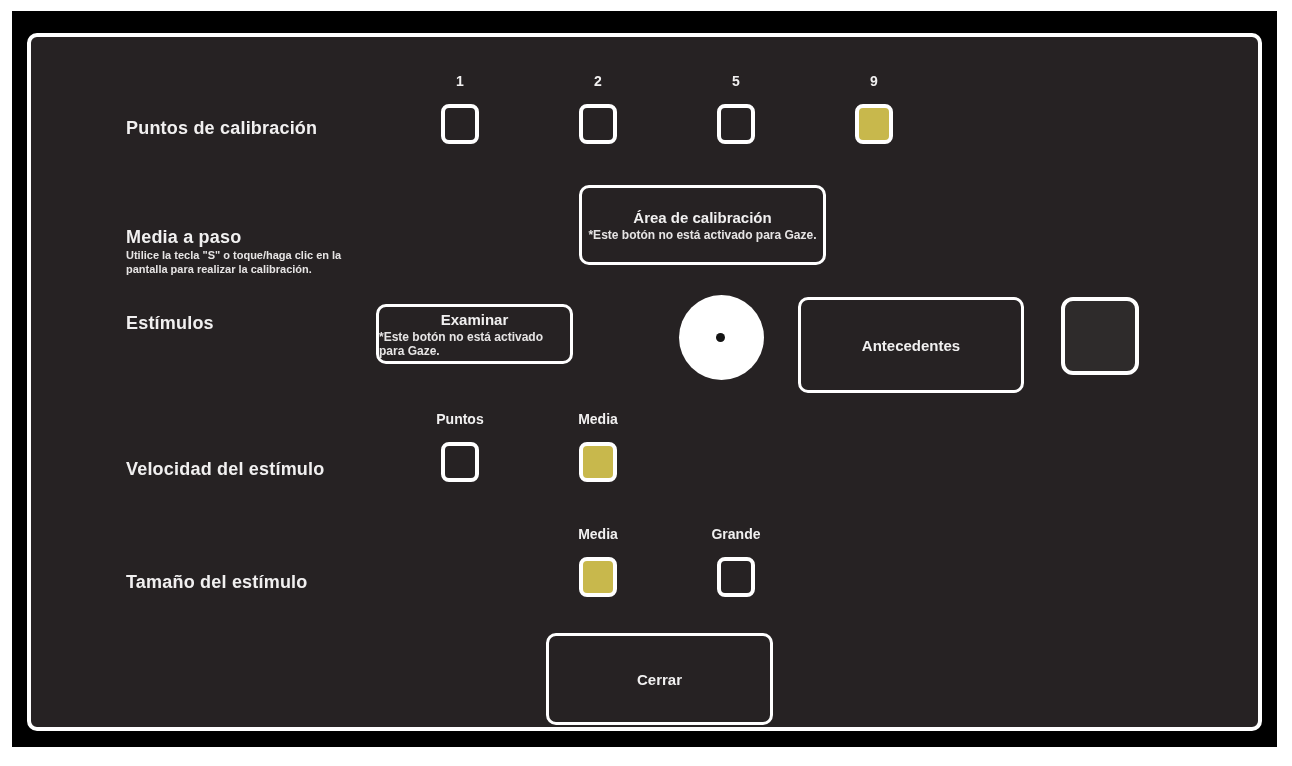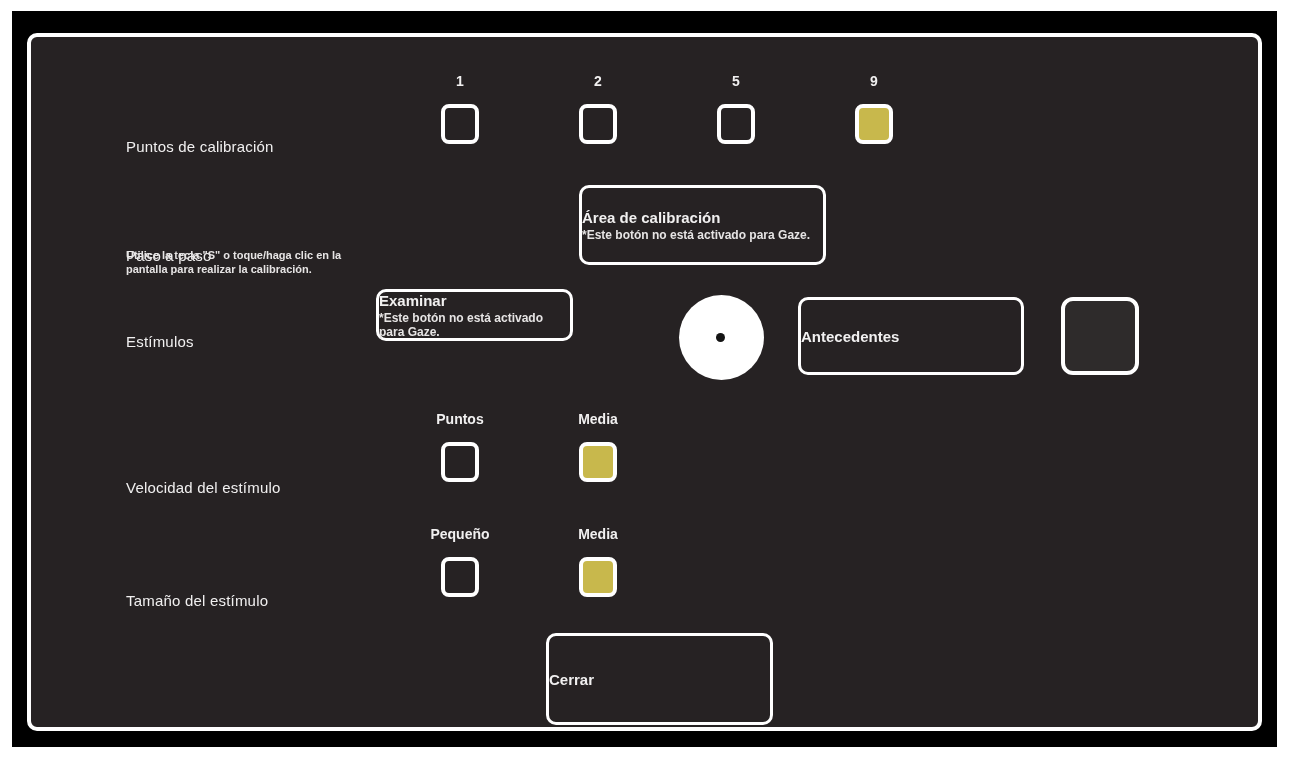--- a/index.html
+++ b/index.html
@@ -19,23 +19,22 @@
     background:var(--frame-bg);
   }
   .panel{
     position:absolute; left:15px; top:22px; width:1235px; height:698px;
     background:var(--panel-bg);
     border:4px solid var(--panel-border);
     border-radius:10px;
   }
   .row-label{
     position:absolute; left:95px;
-    color:var(--text); font-size:15px; font-weight:400; letter-spacing:.2px;
+    color:var(--text); font-size:18px; font-weight:700; letter-spacing:.2px;
     white-space:nowrap;
-    margin-top:20px;
   }
   .caption{
     position:absolute; left:95px; width:252px;
     color:var(--note); font-size:11px; line-height:1.3; font-weight:600;
   }
   .opt-col{
     position:absolute; width:120px;
     display:flex; flex-direction:column; align-items:center; gap:15px;
   }
   .opt-header{
@@ -47,21 +46,21 @@
     border-radius:8px;
     background:transparent;
     cursor:pointer;
   }
   .checkbox[data-checked="true"]{ background:var(--selected-fill); }
   .btn{
     position:absolute;
     background:transparent;
     border:3px solid var(--panel-border);
     border-radius:10px;
-    display:flex; flex-direction:column; justify-content:center;
+    display:flex; flex-direction:column; align-items:center; justify-content:center;
     gap:2px; cursor:pointer;
     color:var(--text);
     font-family:"Liberation Sans", sans-serif;
   }
   .btn .btn-title{ font-size:15px; font-weight:600; }
   .btn .btn-note{ font-size:12px; font-weight:600; color:var(--note); }
   .stimulus-preview{
     position:absolute; left:648px; top:258px; width:85px; height:85px;
     background:var(--stimulus-fill); border-radius:50%;
     display:flex; align-items:center; justify-content:center;
@@ -96,66 +95,66 @@
     </div>
     <div class="opt-col" style="left:645px; top:36px">
       <div class="opt-header">5</div>
       <div class="checkbox" data-checked="false"></div>
     </div>
     <div class="opt-col" style="left:783px; top:36px">
       <div class="opt-header">9</div>
       <div class="checkbox" data-checked="true"></div>
     </div>
 
-    <div class="row-label" style="top:190px">Paso a paso</div>
+    <div class="row-label" style="top:190px">Media a paso</div>
     <div class="caption" style="top:211px">Utilice la tecla "S" o toque/haga clic en la pantalla para realizar la calibración.</div>
 
 
     <div class="btn" style="left:548px; top:148px; width:247px; height:80px">
       <div class="btn-title">Área de calibración</div>
       <div class="btn-note">*Este botón no está activado para Gaze.</div>
     </div>
 
     <div class="row-label" style="top:276px">Estímulos</div>
 
-    <div class="btn" style="left:345px; top:252px; width:197px; height:52px">
+    <div class="btn" style="left:345px; top:267px; width:197px; height:60px">
       <div class="btn-title">Examinar</div>
       <div class="btn-note">*Este botón no está activado para Gaze.</div>
     </div>
 
     <div class="stimulus-preview">
       <div class="stimulus-dot"></div>
     </div>
 
-    <div class="btn" style="left:767px; top:260px; width:226px; height:78px">
+    <div class="btn" style="left:767px; top:260px; width:226px; height:96px">
       <div class="btn-title">Antecedentes</div>
     </div>
 
     <div class="swatch"></div>
 
     <div class="row-label" style="top:422px">Velocidad del estímulo</div>
 
     <div class="opt-col" style="left:369px; top:374px">
       <div class="opt-header">Puntos</div>
       <div class="checkbox" data-checked="false"></div>
     </div>
     <div class="opt-col" style="left:507px; top:374px">
       <div class="opt-header">Media</div>
       <div class="checkbox" data-checked="true"></div>
     </div>
 
     <div class="row-label" style="top:535px">Tamaño del estímulo</div>
 
-    <div class="opt-col" style="left:369px; top:489px">
-      <div class="opt-header">Pequeño</div>
-      <div class="checkbox" data-checked="false"></div>
-    </div>
     <div class="opt-col" style="left:507px; top:489px">
       <div class="opt-header">Media</div>
       <div class="checkbox" data-checked="true"></div>
+    </div>
+    <div class="opt-col" style="left:645px; top:489px">
+      <div class="opt-header">Grande</div>
+      <div class="checkbox" data-checked="false"></div>
     </div>
 
     <div class="btn" style="left:515px; top:596px; width:227px; height:92px">
       <div class="btn-title">Cerrar</div>
     </div>
 
   </div>
 </div>
 
 </body></html>

